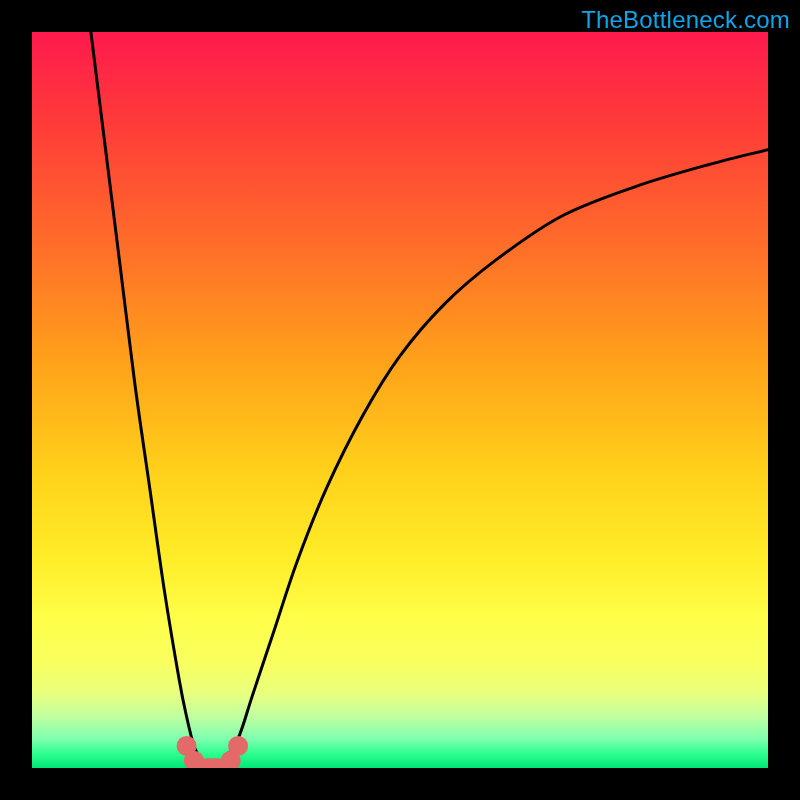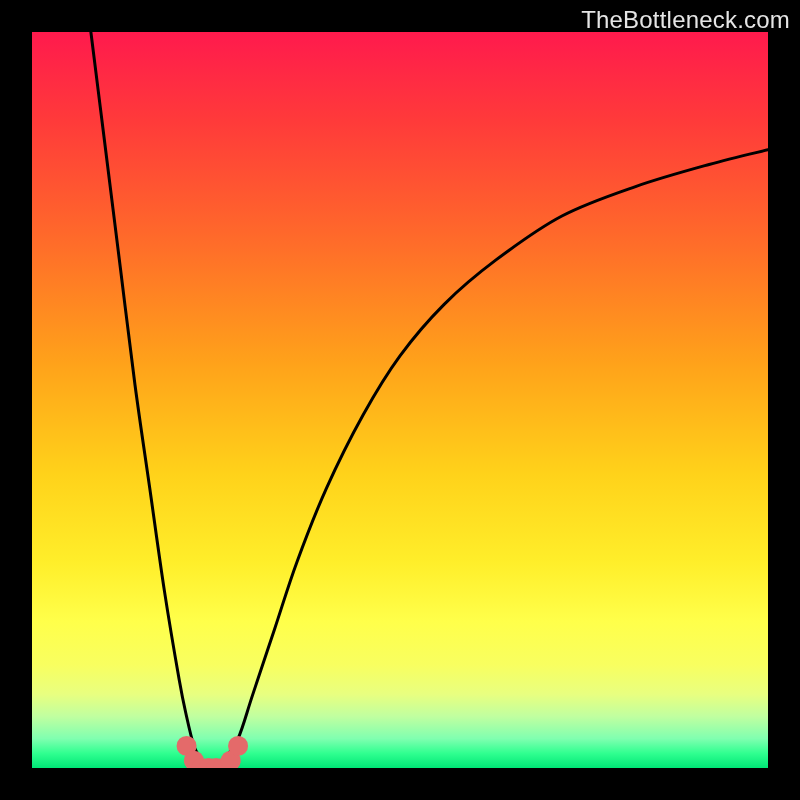--- a/index.html
+++ b/index.html
@@ -35,21 +35,21 @@
       #e8ff80 90%,
       #c0ffa0 93%,
       #80ffb0 96%,
       #30ff90 98%,
       #00e676 100%);
   }
   .watermark {
     position: absolute;
     top: 6px;
     right: 10px;
-    color: #e5e5e5;
+    color: #0ea5e9;
     font-size: 24px;
     letter-spacing: 0.2px;
     font-weight: 500;
     user-select: none;
   }
   svg.curves {
     position: absolute;
     left: 0; top: 0;
     width: 736px; height: 736px;
   }

